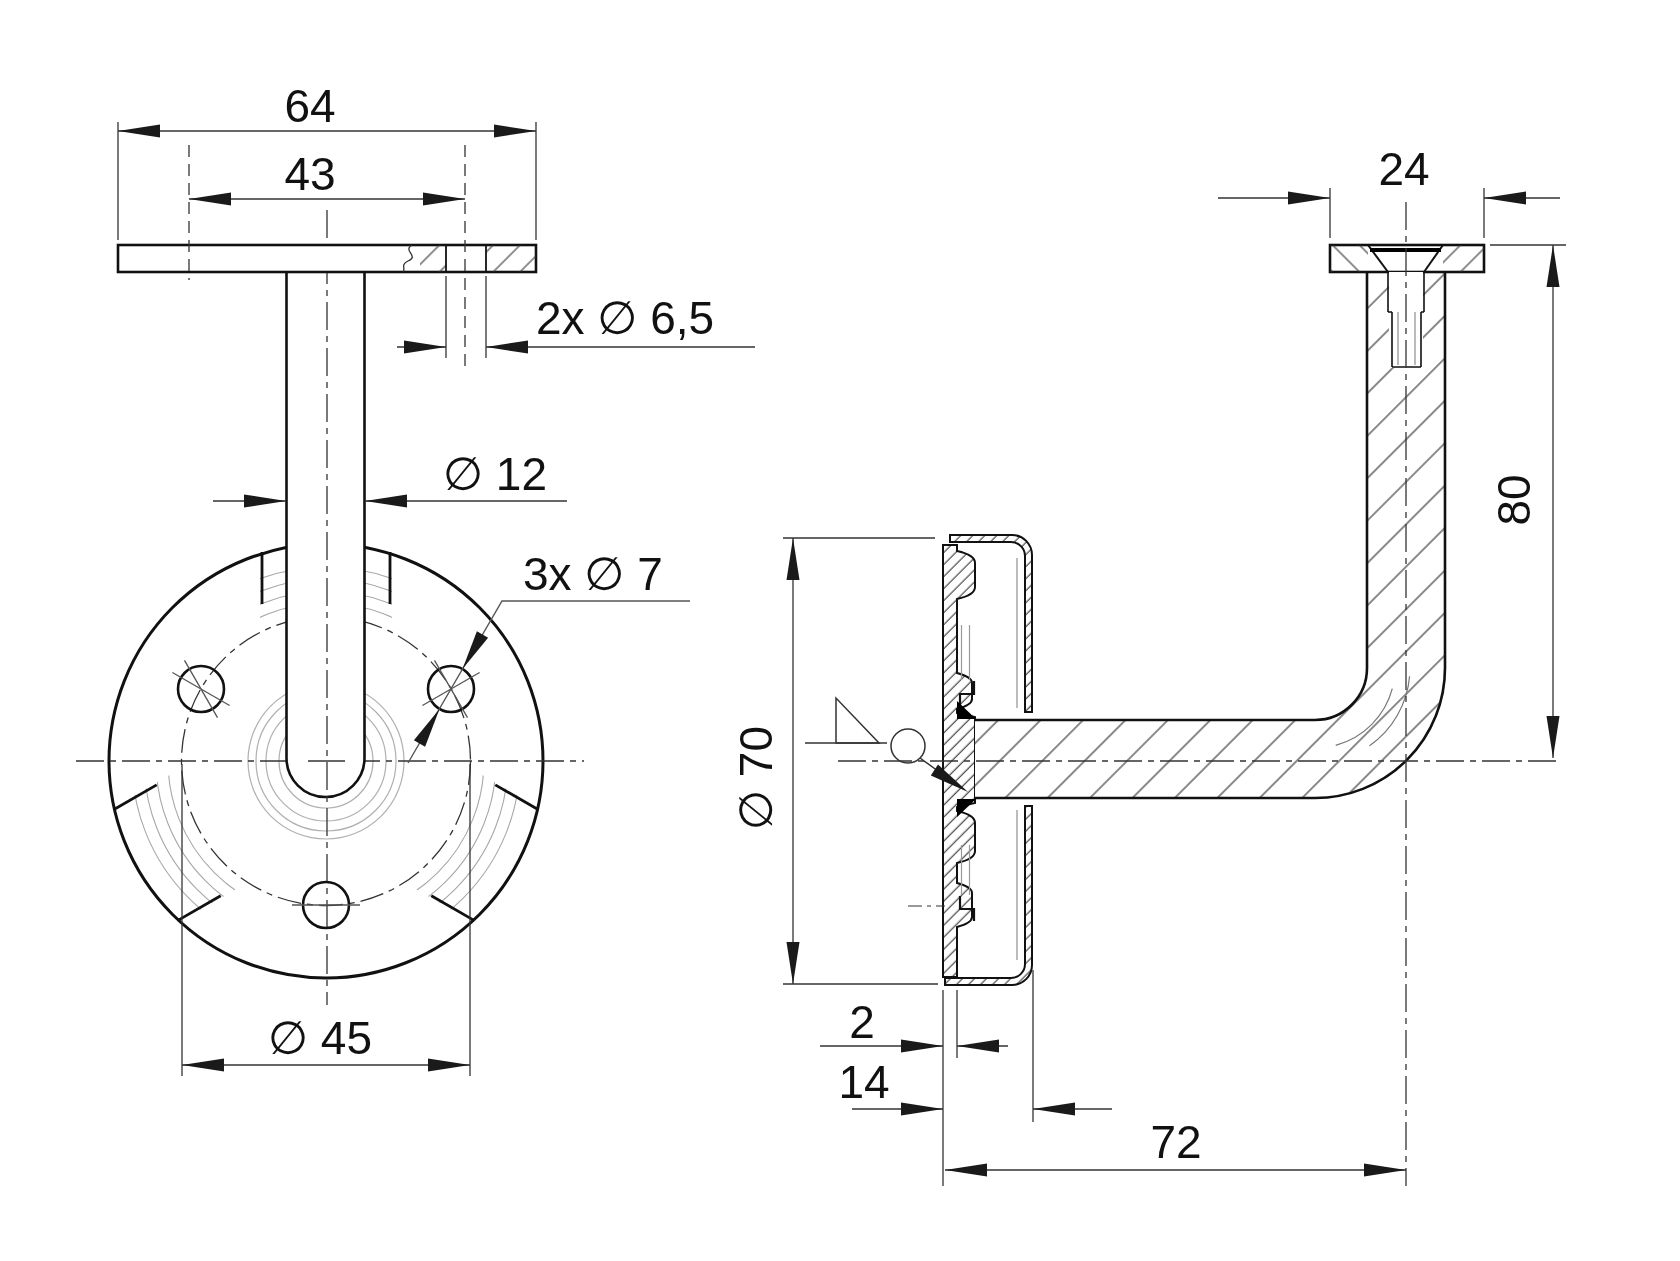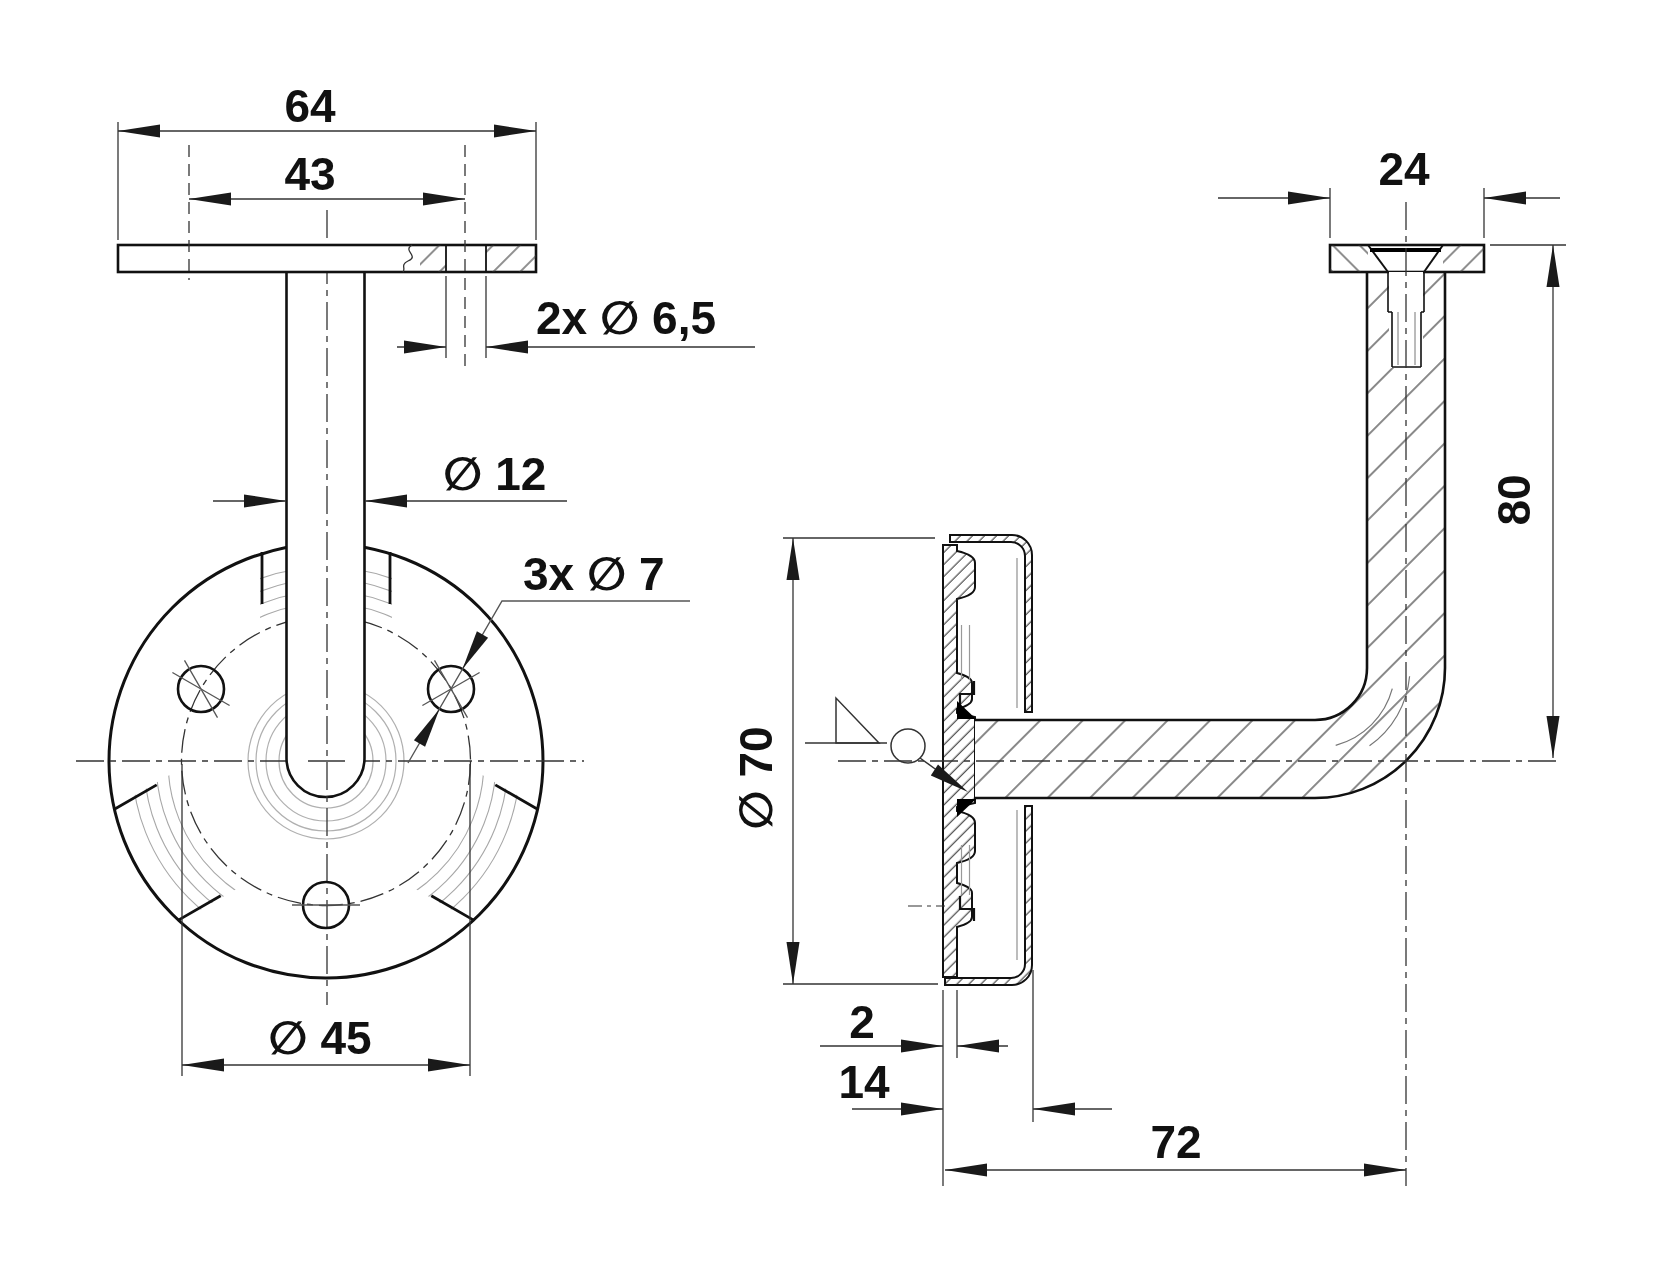--- a/index.html
+++ b/index.html
@@ -1,16 +1,16 @@
 <!DOCTYPE html>
 <html><head>
 <meta charset="utf-8">
 <style>
   html,body{margin:0;padding:0;background:#fff;}
-  .sheet{width:1680px;height:1261px;background:#eab308;position:relative;overflow:hidden;font-weight:bold;}
+  .sheet{width:1680px;height:1261px;background:#eab308;position:relative;overflow:hidden;}
   svg{display:block;}
   text{font-family:"Liberation Sans","DejaVu Sans",sans-serif;font-size:46px;fill:#111;}
 </style>
 </head>
 <body>
 
 <div class="sheet">
 <svg viewBox="0 0 1680 1261" width="1680" height="1261">
   <defs>
     <marker id="arr" viewBox="-46 -9 48 18" markerWidth="48" markerHeight="18" markerUnits="userSpaceOnUse" refX="0" refY="0" orient="auto-start-reverse">

